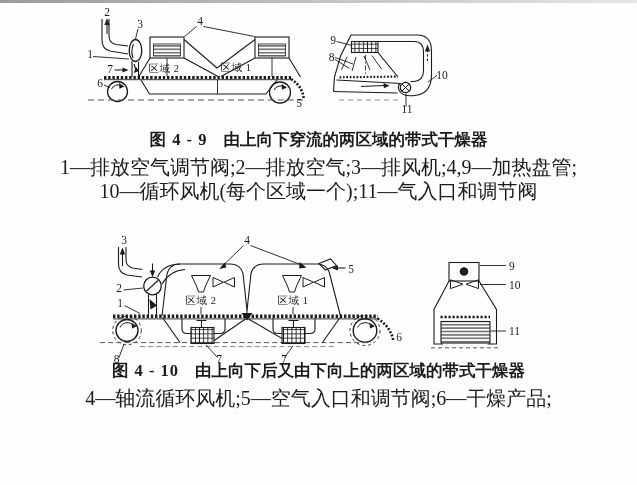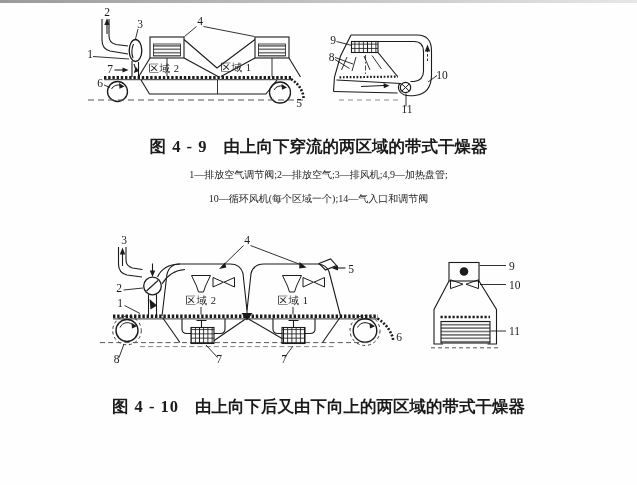--- a/index.html
+++ b/index.html
@@ -14,21 +14,21 @@
   }
   svg{position:absolute;top:0;left:0;}
   svg text{
     font-family:"Liberation Serif","DejaVu Serif",serif;
     font-size:11.5px;fill:#1b1b1b;
   }
   svg text.zone{font-size:10.5px;letter-spacing:0.5px;}
   .caption{position:absolute;left:0;width:637px;text-align:center;}
   .cap-title{font-weight:bold;font-size:16.5px;line-height:21px;margin-bottom:6px;}
   .cap-title .figno{margin-right:16px;letter-spacing:1px;}
-  .cap-line{font-size:10px;line-height:23.5px;text-align:center;}
+  .cap-line{font-size:20px;line-height:23.5px;text-align:center;}
 </style>
 </head>
 <body>
 
 <div class="page">
   <div class="scan-edge"></div>
 
   <svg width="637" height="485" viewBox="0 0 637 485">
     <defs>
       <pattern id="hh" width="4" height="3.4" patternUnits="userSpaceOnUse">
@@ -305,26 +305,27 @@
         <path d="M490.5,331 H506"></path>
       </g>
       <g stroke="none" fill="#1b1b1b">
         <text x="509" y="270">9</text>
         <text x="509" y="288.5">10</text>
         <text x="509" y="335">11</text>
       </g>
     </g>
   </svg>
 
-  <div class="caption" style="top:136px">
+  <div class="caption" style="top:129px">
     <div class="cap-title">
       <span class="figno">图 4 - 9</span><span>由上向下穿流的两区域的带式干燥器</span>
     </div>
     <div class="cap-line">1—排放空气调节阀;2—排放空气;3—排风机;4,9—加热盘管;</div>
-    <div class="cap-line">10—循环风机(每个区域一个);14—气入口和调节阀</div>
+    <div class="cap-line">10—循环风机(每个区域一个);11—气入口和调节阀</div>
   </div>
 
-  <div class="caption" style="top:396px">
+  <div class="caption" style="top:360px">
     <div class="cap-title">
       <span class="figno">图 4 - 10</span><span>由上向下后又由下向上的两区域的带式干燥器</span>
     </div>
+    <div class="cap-line">4—轴流循环风机;5—空气入口和调节阀;6—干燥产品;</div>
   </div>
 </div>
 
 </body></html>

